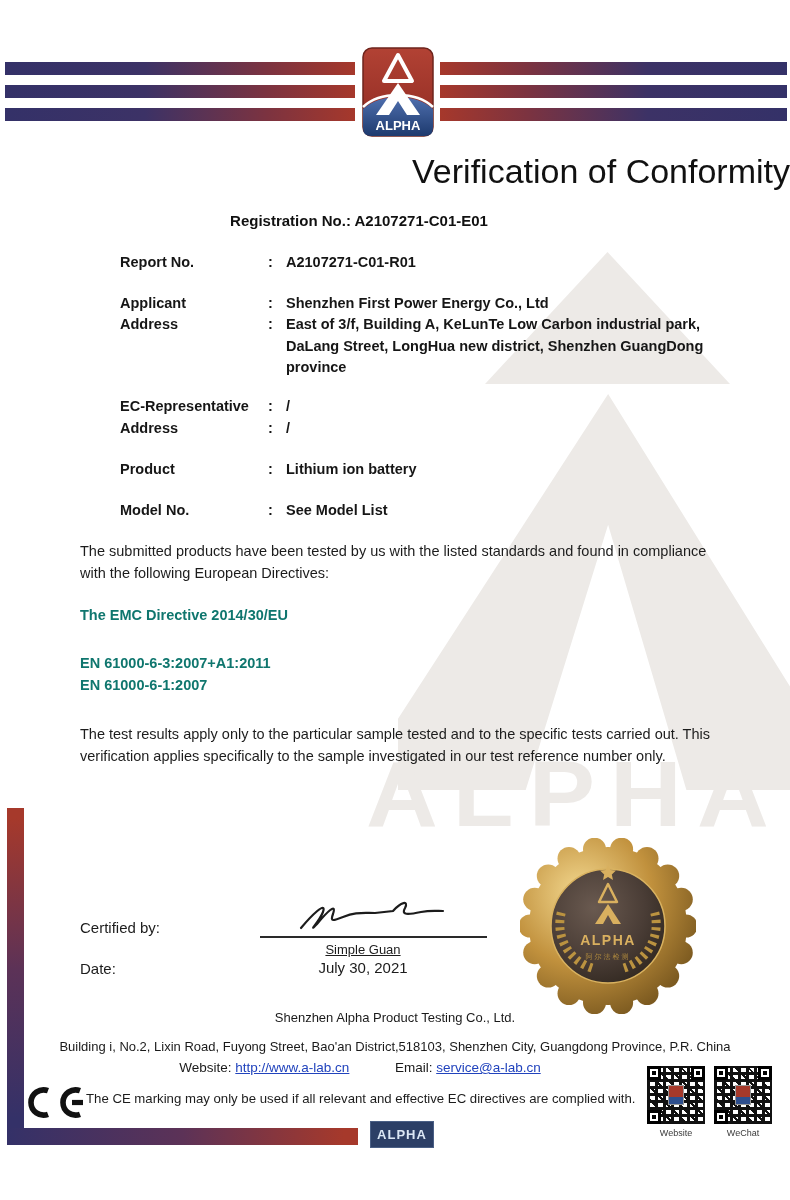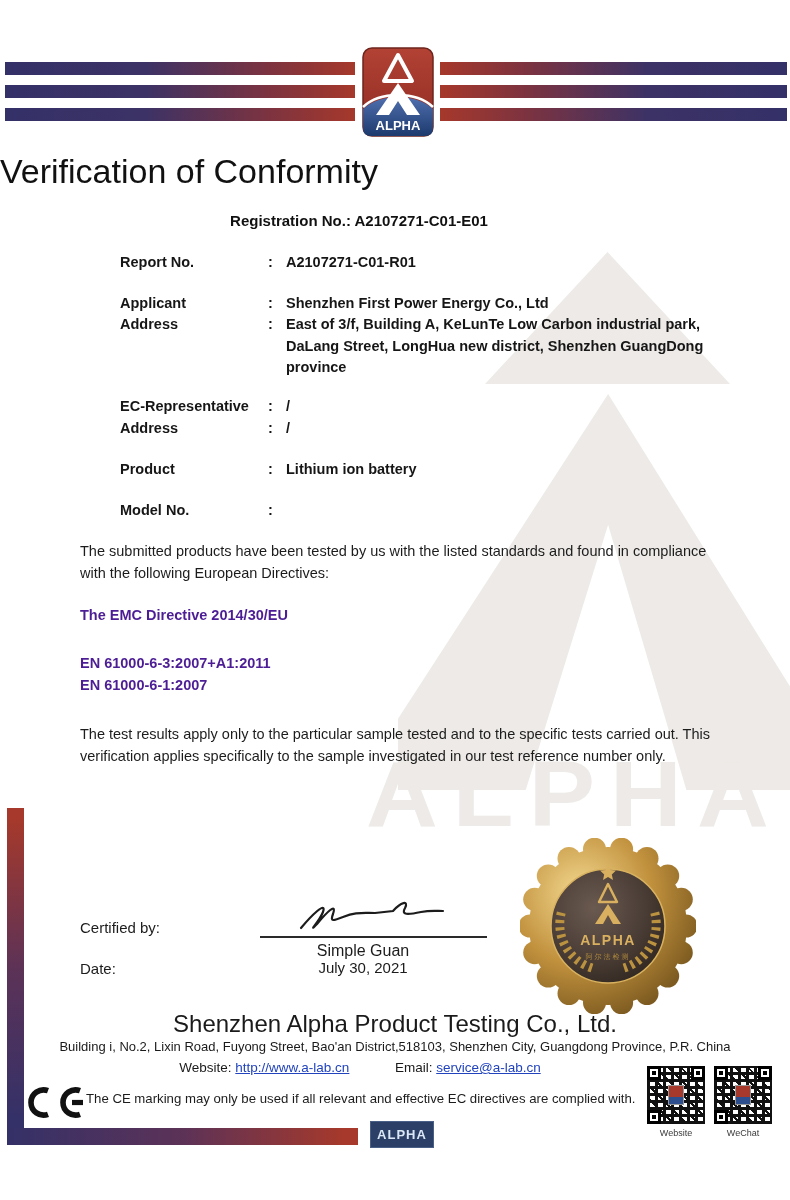--- a/index.html
+++ b/index.html
@@ -15,40 +15,40 @@
   .s1{top:62px}.s2{top:85px}.s3{top:108px}
   .logo-svg{position:absolute;left:362px;top:47px;width:72px;height:90px;}
   
   .wm{position:absolute;background:#edeae7;}
   .wm-tri{left:485px;top:252px;width:245px;height:132px;clip-path:polygon(50% 0,0 100%,100% 100%);}
   .wm-arch{left:398px;top:394px;width:412px;height:396px;
     clip-path:polygon(51% 0,100% 82%,100% 100%,70% 100%,51% 33%,31% 100%,0 100%,0 82%);}
   .wm-text{position:absolute;left:366px;top:742px;font-size:92px;font-weight:bold;color:#edeae7;
     letter-spacing:14px;transform:scaleX(1.08);transform-origin:left;white-space:nowrap;background:none;}
   
-  .title{position:absolute;left:0;top:152px;width:790px;text-align:left;font-size:34px;color:#111;}
+  .title{position:absolute;left:0;top:152px;width:790px;text-align:right;font-size:34px;color:#111;}
   .reg{position:absolute;left:0;top:212px;width:718px;text-align:center;font-size:15px;font-weight:bold;color:#111;}
   
   .row{position:absolute;left:80px;display:flex;font-size:14.5px;font-weight:bold;line-height:21.5px;color:#161616;}
   .row .lbl{width:148px;margin-left:40px;}
   .row .col{width:18px;}
   .row .val{width:470px;}
   
   .para{position:absolute;left:80px;width:652px;font-size:14.5px;line-height:22px;color:#1c1c1c;}
-  .bold-line{position:absolute;left:80px;width:652px;font-size:14.5px;font-weight:bold;color:#4c1d95;}
+  .bold-line{position:absolute;left:80px;width:652px;font-size:14.5px;font-weight:bold;color:#0f766e;}
   
   .sig-label{position:absolute;left:80px;width:145px;text-align:left;font-size:15px;color:#1c1c1c;}
   .sig-svg{position:absolute;left:295px;top:888px;width:152px;height:50px;}
   .sig-line{position:absolute;left:260px;top:936px;width:227px;height:2px;background:#2a2a2a;}
-  .sig-name{position:absolute;left:248px;top:942px;width:230px;text-align:center;font-size:16px;color:#1c1c1c;}
+  .sig-name{position:absolute;left:248px;top:942px;width:230px;text-align:center;font-size:13px;color:#1c1c1c;text-decoration:underline;}
   .sig-date{position:absolute;left:248px;top:959px;width:230px;text-align:center;font-size:15px;color:#1c1c1c;}
   
   .seal-svg{position:absolute;left:520px;top:838px;width:176px;height:176px;}
   
-  .company{position:absolute;left:0;top:1010px;width:790px;text-align:center;font-size:24px;color:#1a1a1a;}
+  .company{position:absolute;left:0;top:1010px;width:790px;text-align:center;font-size:13px;color:#1a1a1a;}
   .addr{position:absolute;left:0;top:1039px;width:790px;text-align:center;font-size:13px;color:#1a1a1a;}
   .weblinks{position:absolute;left:0;top:1060px;width:720px;text-align:center;font-size:13.5px;color:#1a1a1a;}
   .weblinks a{color:#2143bd;}
   .weblinks .gap{display:inline-block;width:38px;}
   .ce-svg{position:absolute;left:27px;top:1086px;width:64px;height:33px;}
   .ce-text{position:absolute;left:86px;top:1091px;width:600px;font-size:13.2px;color:#1c1c1c;}
   .vbar{position:absolute;left:7px;top:808px;width:17px;height:337px;
     background:linear-gradient(180deg,#a6392b 3%,#5c3257 48%,#343168 92%);}
   .hbar{position:absolute;left:7px;top:1128px;width:351px;height:17px;
     background:linear-gradient(90deg,#343168 0%,#5c3257 50%,#a6392b 96%);}
@@ -136,20 +136,21 @@
     <span class="val">/</span>
   </div>
   <div class="row" style="top:459px">
     <span class="lbl">Product</span>
     <span class="col">:</span>
     <span class="val">Lithium ion battery</span>
   </div>
   <div class="row" style="top:500px">
     <span class="lbl">Model No.</span>
     <span class="col">:</span>
+    <span class="val">See Model List</span>
   </div>
 
   <div class="para" style="top:540px">The submitted products have been tested by us with the listed standards and found in compliance with the following European Directives:</div>
   <div class="bold-line" style="top:607px">The EMC Directive 2014/30/EU</div>
   <div class="bold-line" style="top:655px">EN 61000-6-3:2007+A1:2011</div>
   <div class="bold-line" style="top:677px">EN 61000-6-1:2007</div>
   <div class="para" style="top:723px">The test results apply only to the particular sample tested and to the specific tests carried out. This verification applies specifically to the sample investigated in our test reference number only.</div>
 
   <div class="sig-label" style="top:919px">Certified by:</div>
   <svg class="sig-svg" viewBox="0 0 152 50">

